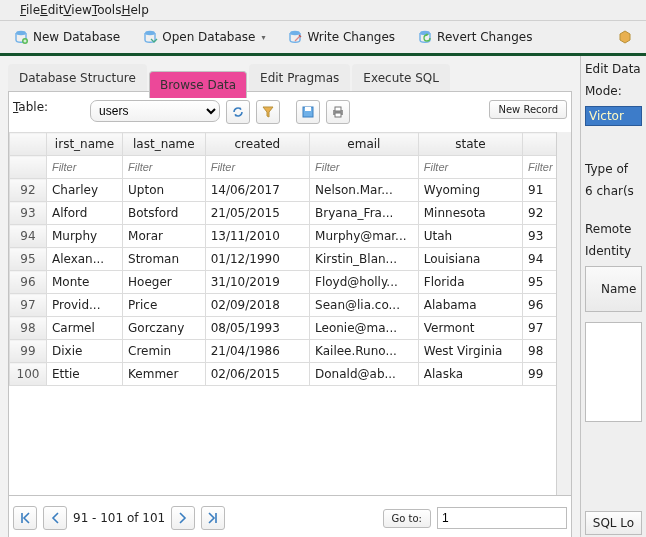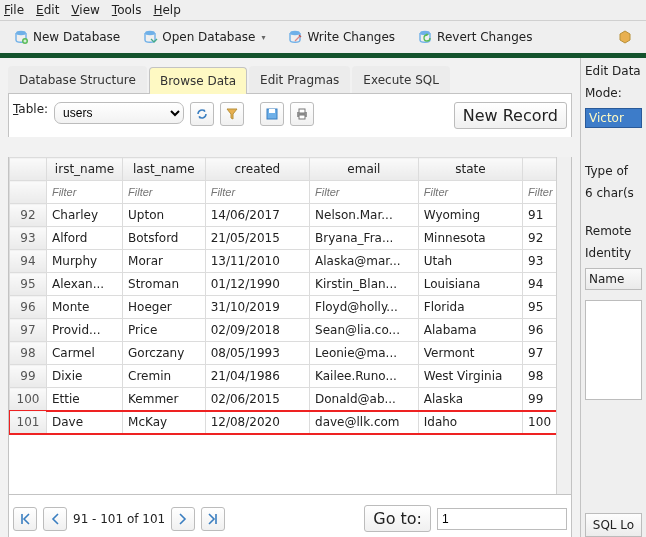--- a/index.html
+++ b/index.html
@@ -9,33 +9,32 @@
   font-size: 12px;
   background: #f2f2f2;
   color: #222;
   overflow: hidden;
   width: 646px;
   height: 537px;
 }
 .menubar {
   background: #efefef;
   border-bottom: 1px solid #d0d0d0;
-  padding: 3px 4px;
-  display: flex;
-  gap: 12px;
+  padding: 3px 20px;
+  display: flex;
 }
 .menubar span { cursor: default; }
 .menubar span u { text-decoration: underline; }
 .toolbar {
   background: #efefef;
   padding: 4px 6px;
   display: flex;
   gap: 8px;
   align-items: center;
-  border-bottom: 5px solid #14532d;
+  border-bottom: 3px solid #14532d;
 }
 .tool-btn {
   display: inline-flex;
   align-items: center;
   gap: 4px;
   padding: 3px 6px;
   border: 1px solid transparent;
   border-radius: 3px;
   background: transparent;
   cursor: pointer;
@@ -63,72 +62,72 @@
   border: 1px solid transparent;
   border-bottom: none;
   background: #ececec;
   margin-right: 2px;
   border-radius: 4px 4px 0 0;
   cursor: pointer;
   font-size: 12px;
   color: #333;
 }
 .tab.active {
-  background: #fef9c3;
+  background: #ec4899;
   border-color: #c3c3c3;
   position: relative;
-  top: 1px;
+  top: 7px;
 }
 .subbar {
   padding: 8px 4px;
   display: flex;
   align-items: flex-start;
   gap: 6px;
   background: #fff;
   border-left: 1px solid #c3c3c3;
   border-right: 1px solid #c3c3c3;
 }
 .subbar select {
   font-size: 12px;
   padding: 2px 16px 2px 4px;
   border: 1px solid #bcbcbc;
   border-radius: 7px;
   background: linear-gradient(#fff,#f2f2f2);
   min-width: 130px;
+  margin-left: 36px;
 }
 .icon-btn {
   width: 24px; height: 24px;
   border: 1px solid #bcbcbc;
   border-radius: 3px;
   background: linear-gradient(#fff,#f0f0f0);
   display: inline-flex;
   align-items: center;
   justify-content: center;
   cursor: pointer;
 }
 .text-btn {
   padding: 3px 8px;
   border: 1px solid #bcbcbc;
   border-radius: 3px;
   background: linear-gradient(#fff,#f0f0f0);
   cursor: pointer;
-  font-size: 16px;
+  font-size: 10px;
 }
 .text-btn.disabled {
   color: #aaa;
   cursor: default;
 }
 .table-wrap {
   border: 1px solid #c3c3c3;
   border-top: none;
   background: #fff;
   flex: 1;
   overflow: hidden;
   position: relative;
-  margin-top: 20px;
 }
 table.data {
   border-collapse: collapse;
   width: 100%;
   font-size: 12px;
   table-layout: fixed;
 }
 table.data th, table.data td {
   border: 1px solid #dcdcdc;
   padding: 4px 5px;
@@ -368,21 +367,21 @@
               <td>21/05/2015</td>
               <td>Bryana_Fra...</td>
               <td>Minnesota</td>
               <td>92</td>
             </tr>
             <tr>
               <td class="rowhead">94</td>
               <td>Murphy</td>
               <td>Morar</td>
               <td>13/11/2010</td>
-              <td>Alaska@mar...</td>
+              <td>Murphy@mar...</td>
               <td>Utah</td>
               <td>93</td>
             </tr>
             <tr>
               <td class="rowhead">95</td>
               <td>Alexan...</td>
               <td>Stroman</td>
               <td>01/12/1990</td>
               <td>Kirstin_Blan...</td>
               <td>Louisiana</td>
@@ -425,29 +424,20 @@
               <td>98</td>
             </tr>
             <tr>
               <td class="rowhead">100</td>
               <td>Ettie</td>
               <td>Kemmer</td>
               <td>02/06/2015</td>
               <td>Donald@ab...</td>
               <td>Alaska</td>
               <td>99</td>
-            </tr>
-            <tr class="highlight">
-              <td class="rowhead">101</td>
-              <td>Dave</td>
-              <td>McKay</td>
-              <td>12/08/2020</td>
-              <td>dave@llk.com</td>
-              <td>Idaho</td>
-              <td>100</td>
             </tr>
           </tbody>
       </table>
       <div class="scrollbar-v"></div>
     </div>
 
     <div class="pager">
       <span class="icon-btn">
         <svg class="ic" viewBox="0 0 16 16">
             <path d="M5 3v10M12 3l-5 5 5 5" fill="none" stroke="#3a7ec0" stroke-width="1.6"></path>
@@ -478,17 +468,17 @@
   <div class="right-pane">
     <div class="lbl">Edit Data</div>
     <div class="lbl">Mode:</div>
     <div class="sel-box">Victor</div>
     <div style="height:20px"></div>
     <div class="lbl">Type of</div>
     <div class="lbl">6 char(s</div>
     <div style="height:8px"></div>
     <div class="lbl">Remote</div>
     <div class="lbl">Identity</div>
-    <div class="lbl" style="border:1px solid #bcbcbc;background:linear-gradient(#fafafa,#eaeaea);padding:3px">Name</div>
+    <div class="lbl" style="border:1px solid #bcbcbc;background:linear-gradient(#fafafa,#eaeaea);padding:15px">Name</div>
     <div class="field"></div>
     <div class="btn-bottom">SQL Lo</div>
   </div>
 </div>
 
 </body></html>

